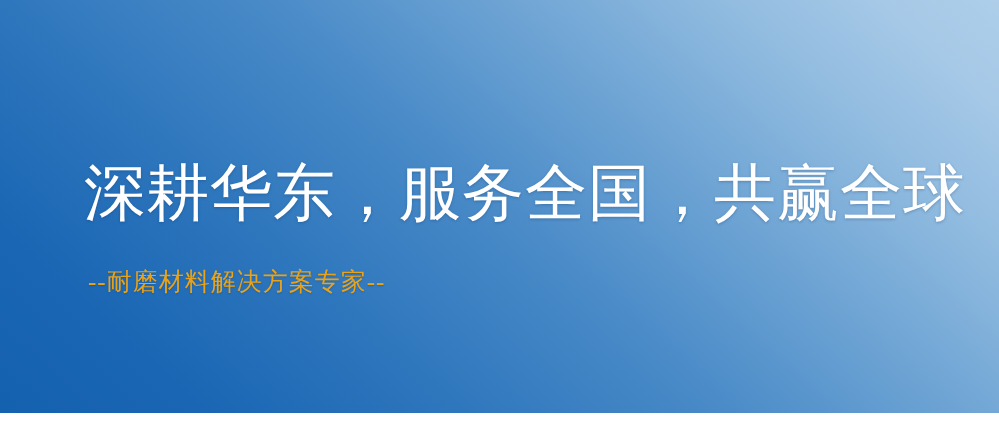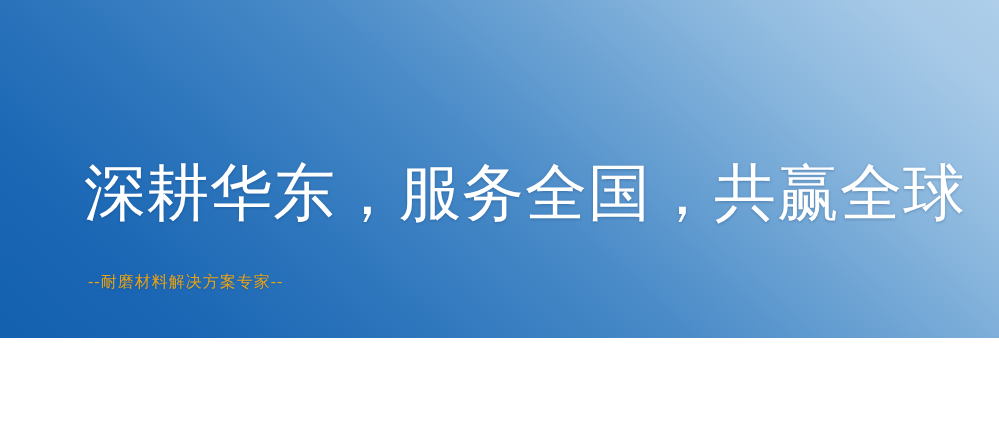--- a/index.html
+++ b/index.html
@@ -7,21 +7,21 @@
   html, body {
     width: 999px;
     height: 422px;
     overflow: hidden;
     background: #ffffff;
   }
 
   #banner {
     position: relative;
     width: 999px;
-    height: 338px;
+    height: 413px;
     overflow: hidden;
     font-family: "Liberation Sans", sans-serif;
     
     background:
       linear-gradient(42deg,
         #1461b0 0%,
         #1a66b4 14%,
         #2f77bd 32%,
         #4a8bc8 50%,
         #6ea4d4 66%,
@@ -43,21 +43,21 @@
     white-space: nowrap;
     text-shadow: 0 1px 3px rgba(10,50,100,0.30);
   }
 
   
   #subtitle {
     position: absolute;
     left: 88px;
     top: 266px;
     font-family: "Liberation Serif", "DejaVu Serif", serif;
-    font-size: 16px;
+    font-size: 25px;
     line-height: 32px;
     letter-spacing: 1px;
     color: #e8a31a;
     white-space: nowrap;
     text-shadow: 0 1px 2px rgba(20,60,110,0.28);
   }
 
   
   #logo {
     position: absolute;

